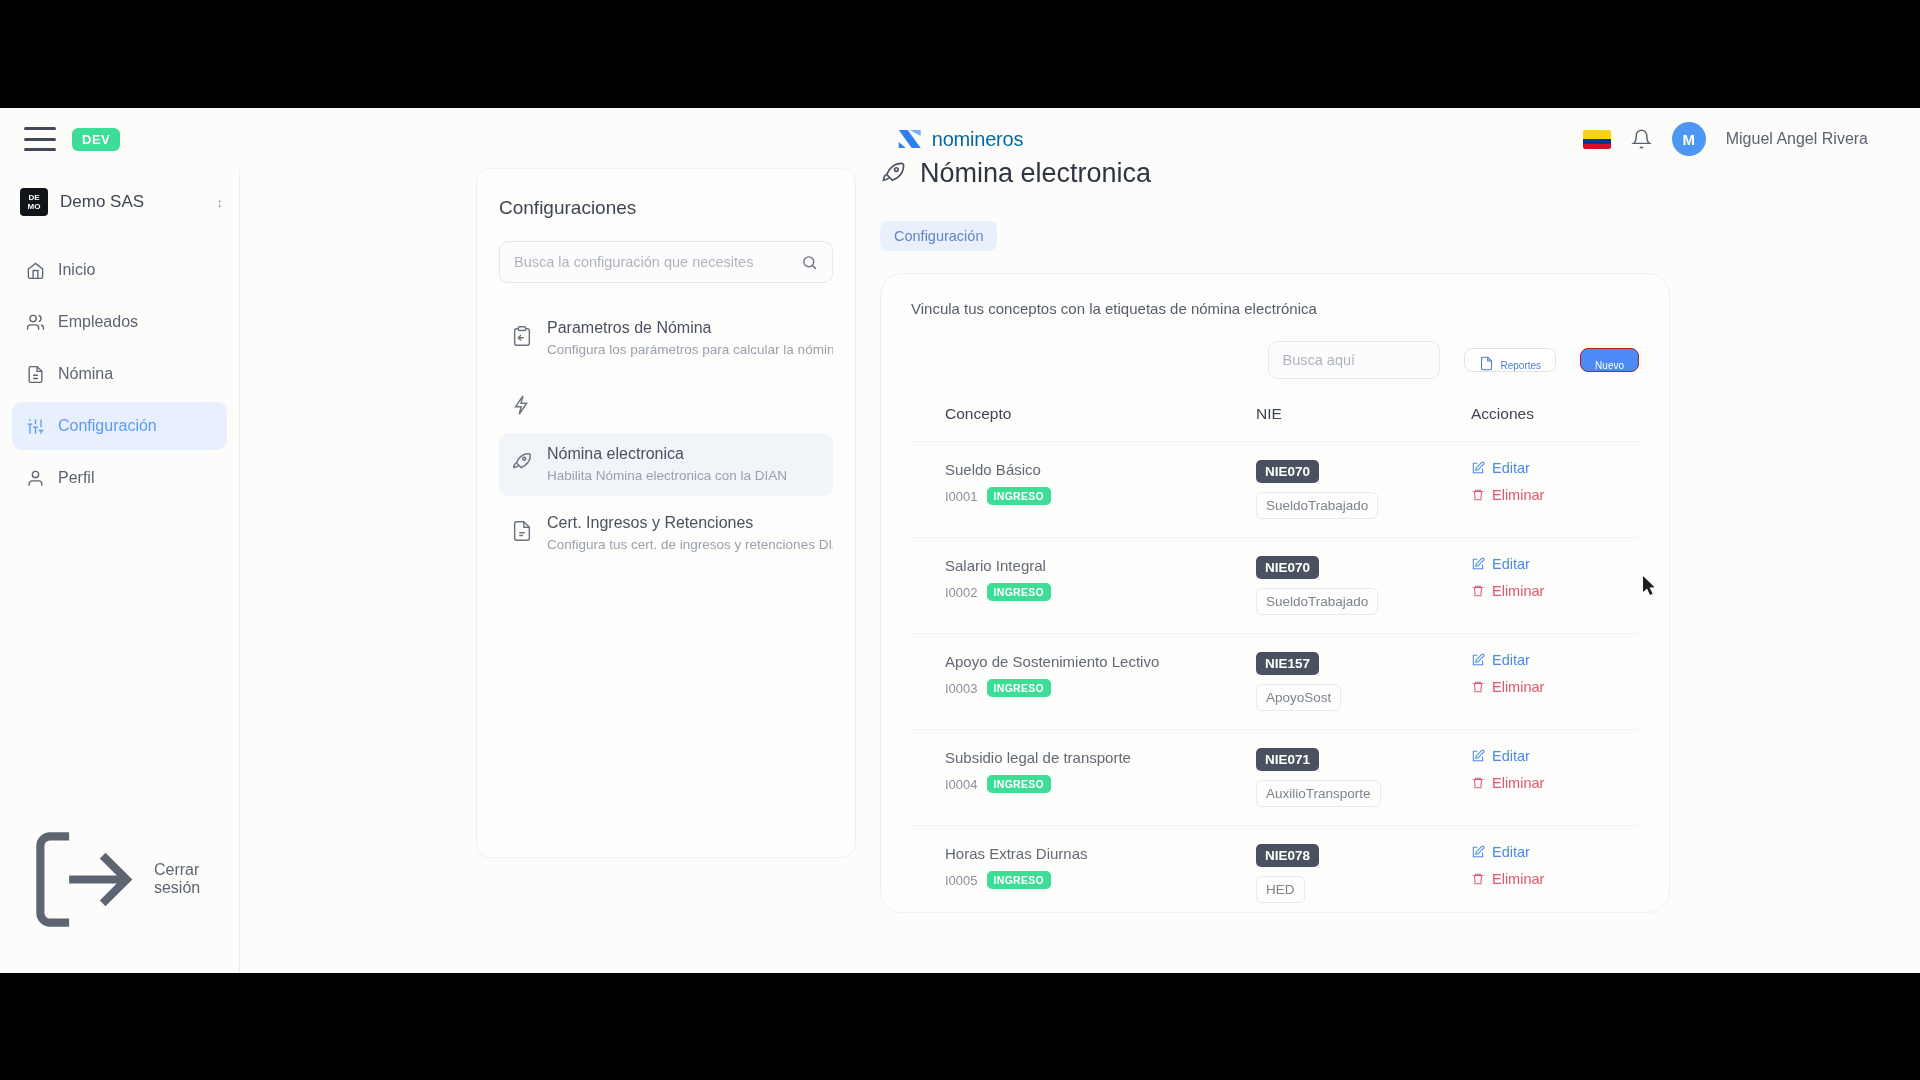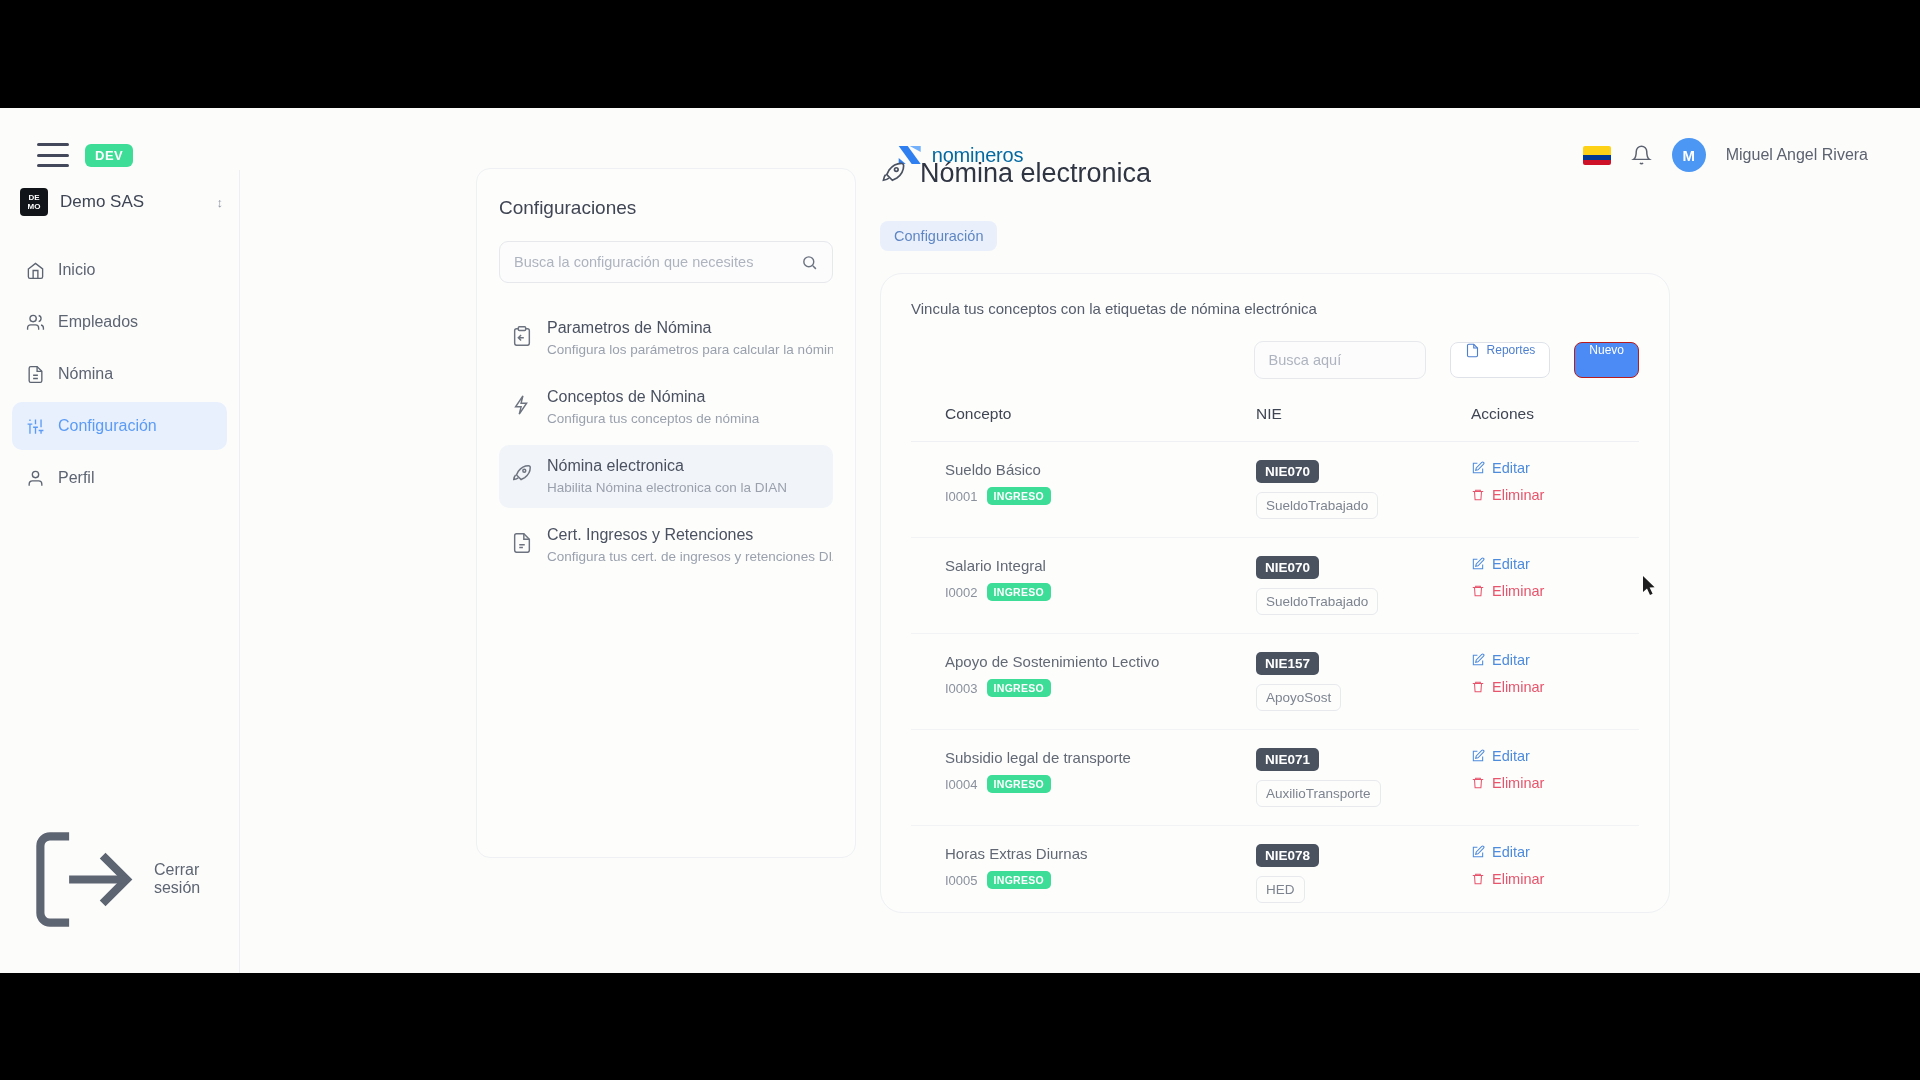--- a/index.html
+++ b/index.html
@@ -15,22 +15,22 @@
     width: 1920px; height: 865px;
     background: #fcfcfb;
     overflow: hidden;
   }
   .letterbox { position: absolute; left: 0; width: 1920px; background: #000; }
   #lb-top { top: 0; height: 108px; }
   #lb-bottom { top: 973px; height: 107px; }
 
   
   #topbar {
-    position: absolute; left: 0; top: 16px; width: 1920px; height: 62px;
-    background: #fcfcfb; display: flex; align-items: center; padding-left: 13px;
+    position: absolute; left: 0; top: 0; width: 1920px; height: 62px;
+    background: #fcfcfb; display: flex; align-items: center;
   }
   #hamburger {
     margin-left: 24px; width: 32px; height: 24px;
     display: flex; flex-direction: column; justify-content: space-between;
     cursor: pointer;
   }
   #hamburger span { display: block; height: 3px; background: #43495a; border-radius: 2px; }
   #dev-badge {
     margin-left: 16px; background: #3ddc97; color: #fff;
     font-size: 13px; font-weight: 700; letter-spacing: .5px;
@@ -137,22 +137,22 @@
     border: 1px solid #eef0f3; border-radius: 22px; padding: 26px 30px 0 30px;
     height: 640px; overflow: hidden;
   }
   #card-desc { font-size: 15px; color: #555c6b; }
   #card-toolbar {
     display: flex; justify-content: flex-end; align-items: center; gap: 24px;
     margin-top: 24px;
   }
   #card-toolbar .search-box { width: 172px; margin-bottom: 0; height: 38px; }
   .btn {
-    height: 36px; border-radius: 8px; font-size: 12px; cursor: pointer;
-    display: flex; align-items: flex-start; gap: 7px; padding: 0 14px;
+    height: 24px; border-radius: 8px; font-size: 10px; cursor: pointer;
+    display: flex; align-items: flex-end; gap: 7px; padding: 0 14px;
     font-family: inherit;
   }
   .btn-outline { background: #fff; border: 1px solid #dfe3e9; color: #4d7fd0; }
   .btn-primary { background: #4c8bf5; border: 1px solid #b91c1c; color: #fff; }
 
   table { width: 100%; border-collapse: collapse; margin-top: 26px; }
   thead th {
     text-align: left; font-size: 15.5px; font-weight: 400; color: #3f4553;
     padding: 0 0 18px 0; border-bottom: 1px solid #eef0f3;
   }
@@ -305,24 +305,20 @@
       <div class="cfg-txt">
         <div class="cfg-name">Parametros de Nómina</div>
         <div class="cfg-desc">Configura los parámetros para calcular la nómina</div>
       </div>
     </div>
 
     <div class="cfg-item">
       <svg class="cfg-ico" viewBox="0 0 24 24" fill="none" stroke="#6d7480" stroke-width="1.6">
         <path d="M13 2L5 14h6l-2 8 8-12h-6z"></path>
       </svg>
-      <div class="cfg-txt">
-        <div class="cfg-name">Conceptos de Nómina</div>
-        <div class="cfg-desc">Configura tus conceptos de nómina</div>
-      </div>
     </div>
 
     <div class="cfg-item selected">
       <svg class="cfg-ico" viewBox="0 0 24 24" fill="none" stroke="#6d7480" stroke-width="1.6">
         <path d="M5 13c-1.5 1.5-2 5-2 5s3.5-.5 5-2"></path>
         <path d="M19 3c-4 0-8 2-11 6l-2 4 5 5 4-2c4-3 6-7 6-11 0-1-1-2-2-2z"></path>
         <circle cx="14.5" cy="8.5" r="1.6"></circle>
       </svg>
       <div class="cfg-txt">
         <div class="cfg-name">Nómina electronica</div>

